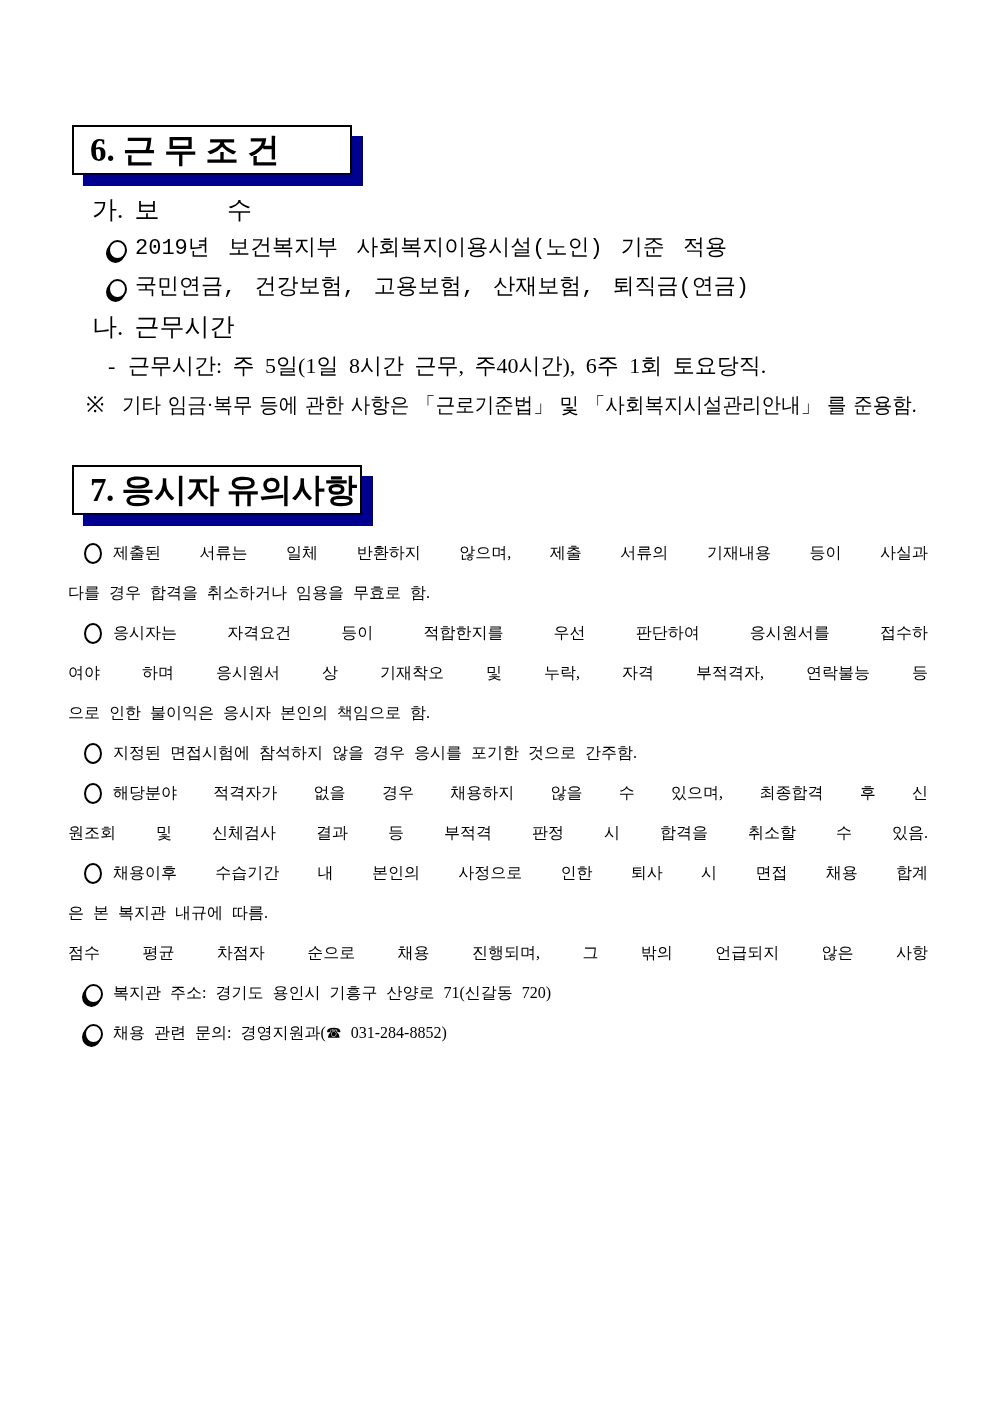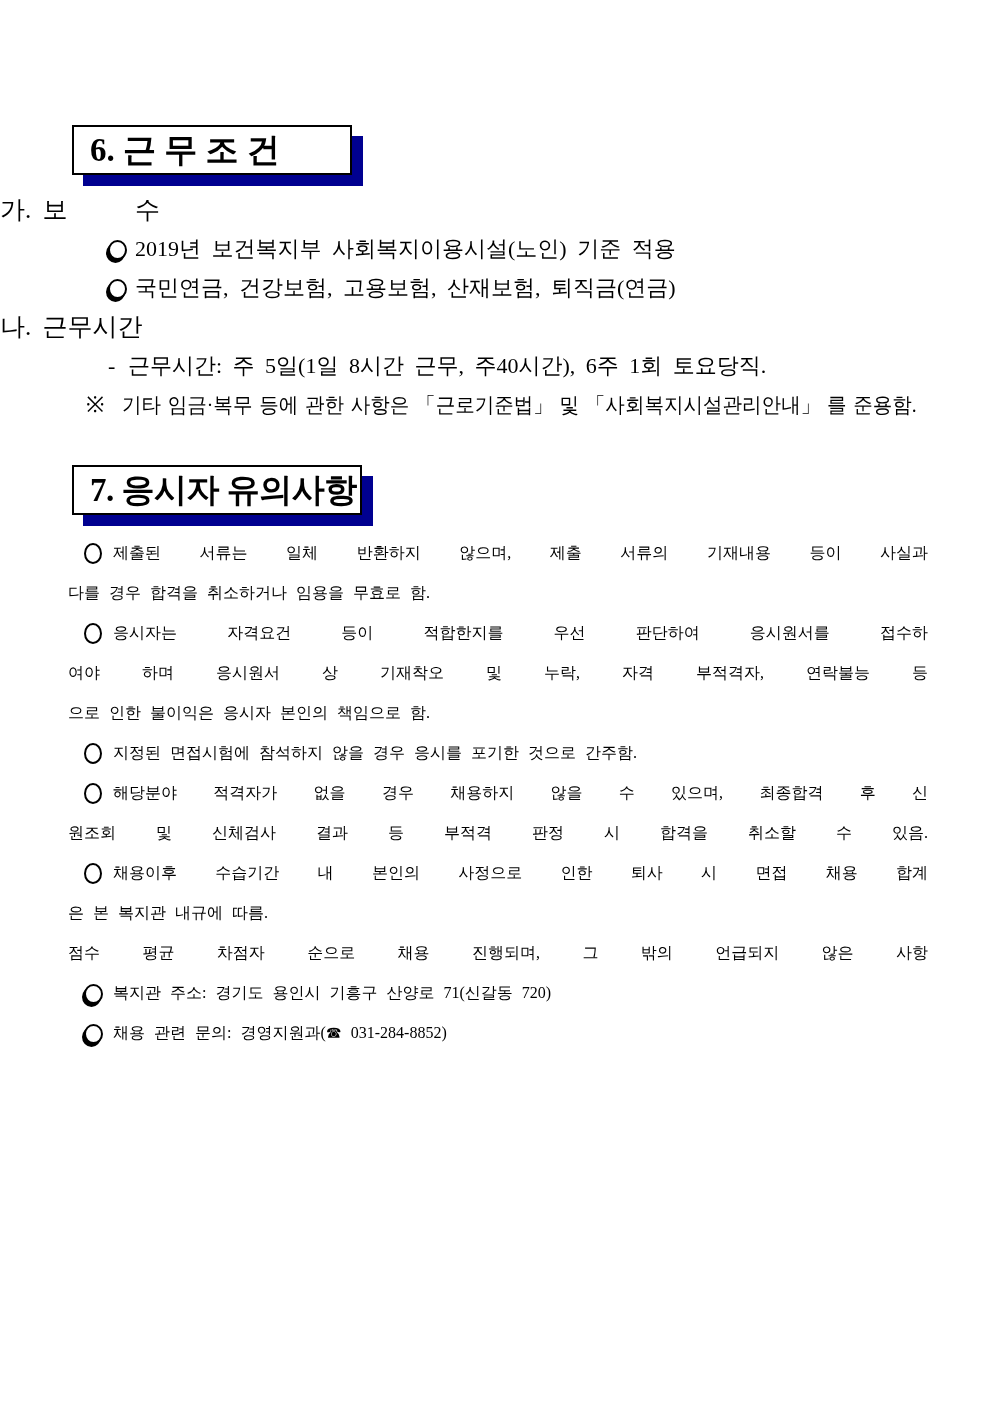--- a/index.html
+++ b/index.html
@@ -33,22 +33,22 @@
   .line{
     position:relative;
     box-sizing:border-box;
     width:100%;
   }
   .sec6-content{position:absolute;left:0;top:190px;width:992px;}
   .sec6-content .line{height:39px;line-height:39px;font-size:22px;word-spacing:5px;}
   .sec7-content{position:absolute;left:0;top:533px;width:992px;}
   .sec7-content .line{height:40px;line-height:40px;font-size:16px;word-spacing:5px;}
 
-  .heading{font-size:25px !important;white-space:pre;font-family:Liberation Serif, serif;}
-  .ball-line6{padding-left:135px;white-space:nowrap;}
+  .heading{padding-left:92px;font-size:25px !important;white-space:pre;font-family:Liberation Serif, serif;}
+  .ball-line6{padding-left:135px;white-space:nowrap;font-family:Liberation Mono, monospace;}
   .dash-line{padding-left:128px;white-space:nowrap;}
   .note-line{padding-left:122px;white-space:nowrap;}
   .note-inner{
     display:inline-block;
     transform:scaleX(0.93);transform-origin:0 50%;
     white-space:nowrap;font-size:21px;word-spacing:2px;
   }
 
   .b-first{padding-left:113px;}
   .b-cont{padding-left:68px;}

